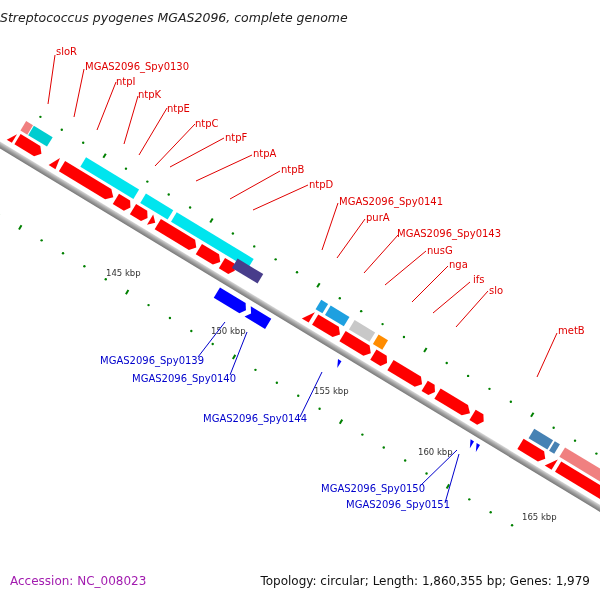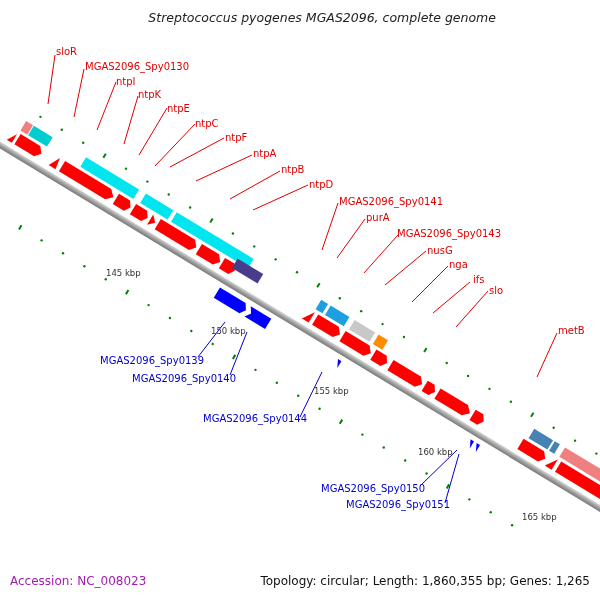--- a/index.html
+++ b/index.html
@@ -1,17 +1,17 @@
 <!DOCTYPE html>
 <html><head>
 <meta charset="utf-8">
 <style>
   html,body{margin:0;padding:0;background:#fff;}
   body{width:600px;height:600px;position:relative;overflow:hidden;font-family:"DejaVu Sans",sans-serif;}
-  #title{position:absolute;top:10px;left:0;width:496px;text-align:right;font-style:italic;font-size:12.5px;color:#222;}
+  #title{position:absolute;top:10px;left:0;width:496px;text-align:left;font-style:italic;font-size:12.5px;color:#222;}
   #accession{position:absolute;left:10px;top:574px;font-size:12px;color:#a21caf;}
   #stats{position:absolute;right:10px;top:574px;font-size:12px;color:#111;}
   svg{position:absolute;left:0;top:0;}
   .lbl-red{fill:#e00000;font-size:10px;font-family:"DejaVu Sans",sans-serif;}
   .lbl-blue{fill:#0000cc;font-size:10px;font-family:"DejaVu Sans",sans-serif;}
   .tick-lbl{fill:#333;font-size:8.5px;font-family:"DejaVu Sans",sans-serif;}
 </style>
 </head>
 <body>
 
@@ -199,13 +199,13 @@
   <g>
     <text class="lbl-blue" x="100" y="364">MGAS2096_Spy0139</text>
     <text class="lbl-blue" x="132" y="382">MGAS2096_Spy0140</text>
     <text class="lbl-blue" x="203" y="422">MGAS2096_Spy0144</text>
     <text class="lbl-blue" x="321" y="492">MGAS2096_Spy0150</text>
     <text class="lbl-blue" x="346" y="508">MGAS2096_Spy0151</text>
   </g>
 </svg>
 
 <div id="accession">Accession: NC_008023</div>
-<div id="stats">Topology: circular; Length: 1,860,355 bp; Genes: 1,265</div>
+<div id="stats">Topology: circular; Length: 1,860,355 bp; Genes: 1,979</div>
 
 </body></html>

